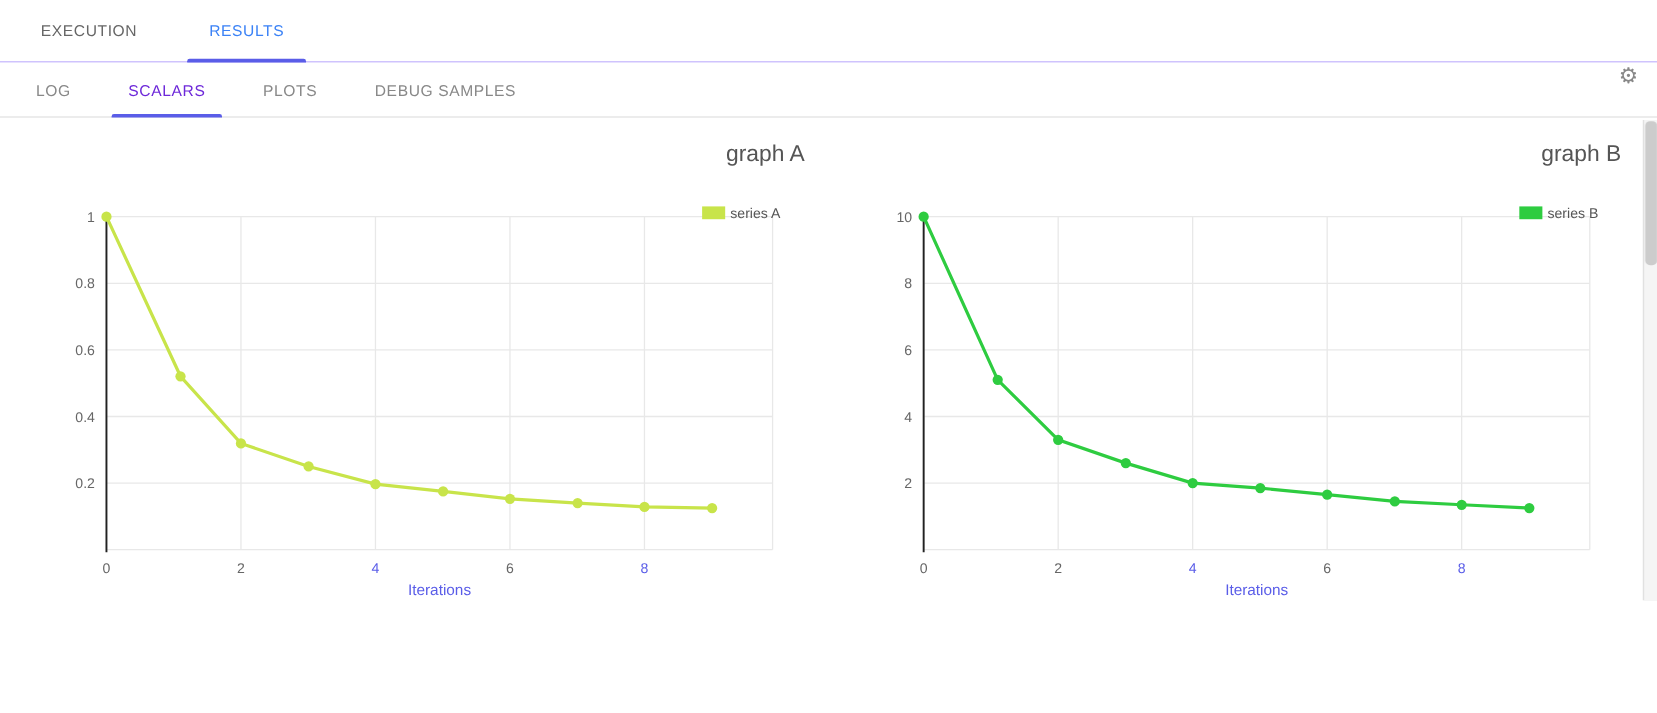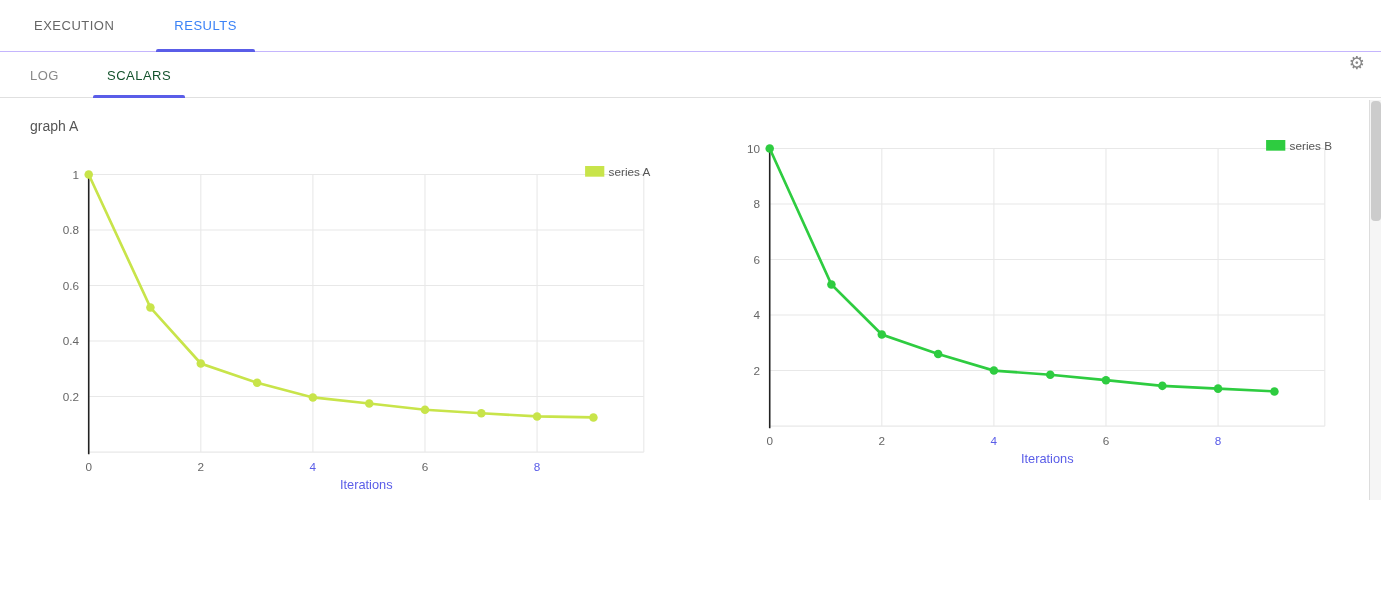--- a/index.html
+++ b/index.html
@@ -58,21 +58,21 @@
       align-items: center;
       cursor: pointer;
       font-size: 13px;
       font-weight: 500;
       color: #888;
       letter-spacing: 0.5px;
       position: relative;
       text-transform: uppercase;
     }
     .sub-nav-item.active {
-      color: #14532d;
+      color: #6d28d9;
     }
     .sub-nav-item.active::after {
       content: '';
       position: absolute;
       bottom: 0;
       left: 0;
       right: 0;
       height: 3px;
       background: #5a5de8;
       border-radius: 2px 2px 0 0;
@@ -88,22 +88,22 @@
     .charts-area {
       display: flex;
       padding: 20px 30px;
       gap: 40px;
     }
     .chart-container {
       flex: 1;
       position: relative;
     }
     .chart-title {
-      text-align: left;
-      font-size: 14px;
+      text-align: right;
+      font-size: 19px;
       color: #555;
       margin-bottom: 10px;
     }
     .chart-wrapper {
       position: relative;
       width: 100%;
       height: 360px;
     }
     svg.chart-svg {
       width: 100%;
@@ -132,20 +132,22 @@
 <body>
 
 <nav class="top-nav">
   <div class="top-nav-item">EXECUTION</div>
   <div class="top-nav-item active">RESULTS</div>
 </nav>
 
 <nav class="sub-nav">
   <div class="sub-nav-item">LOG</div>
   <div class="sub-nav-item active">SCALARS</div>
+  <div class="sub-nav-item">PLOTS</div>
+  <div class="sub-nav-item">DEBUG SAMPLES</div>
   <div class="sub-nav-gear">⚙</div>
 </nav>
 
 <div class="charts-area">
 
   <div class="chart-container">
     <div class="chart-title">graph A</div>
     <div class="chart-wrapper">
       <svg class="chart-svg" viewBox="0 0 600 320" preserveAspectRatio="xMidYMid meet">
 
@@ -192,20 +194,21 @@
 
         <rect x="520" y="12" width="18" height="10" fill="#c8e44a"></rect>
         <text x="542" y="21" font-size="11" fill="#555">series A</text>
 
         <text x="315" y="315" text-anchor="middle" font-size="12" fill="#5a5de8">Iterations</text>
       </svg>
     </div>
   </div>
 
   <div class="chart-container">
+    <div class="chart-title">graph B</div>
     <div class="chart-wrapper">
       <svg class="chart-svg" viewBox="0 0 600 320" preserveAspectRatio="xMidYMid meet">
 
         <line x1="55" y1="20" x2="575" y2="20" stroke="#e8e8e8" stroke-width="1"></line>
         <line x1="55" y1="72" x2="575" y2="72" stroke="#e8e8e8" stroke-width="1"></line>
         <line x1="55" y1="124" x2="575" y2="124" stroke="#e8e8e8" stroke-width="1"></line>
         <line x1="55" y1="176" x2="575" y2="176" stroke="#e8e8e8" stroke-width="1"></line>
         <line x1="55" y1="228" x2="575" y2="228" stroke="#e8e8e8" stroke-width="1"></line>
         <line x1="55" y1="280" x2="575" y2="280" stroke="#e8e8e8" stroke-width="1"></line>
 

